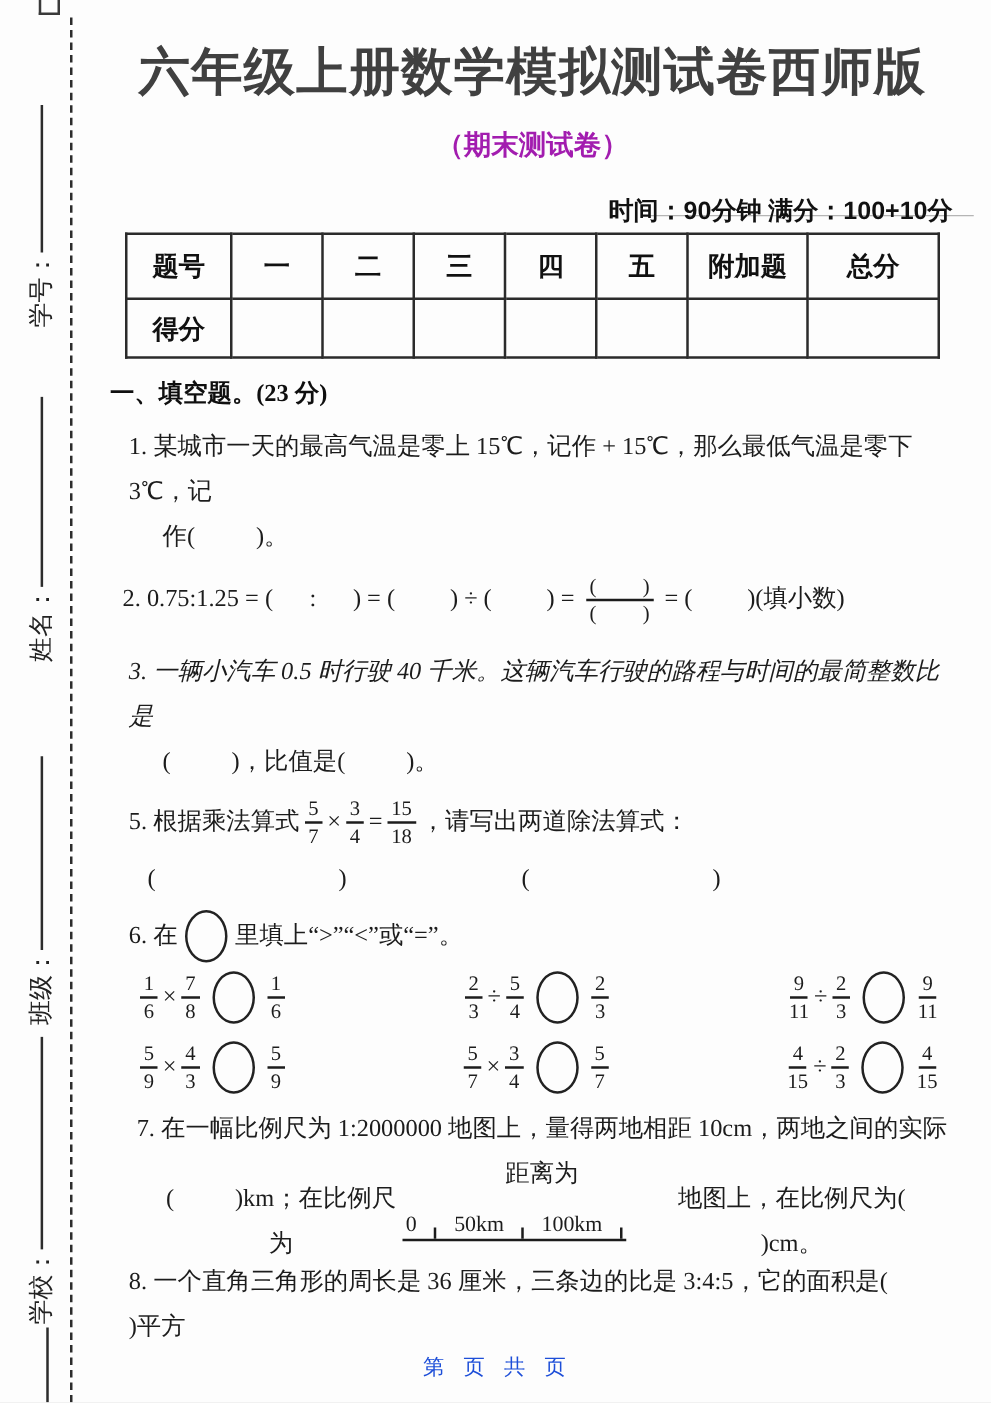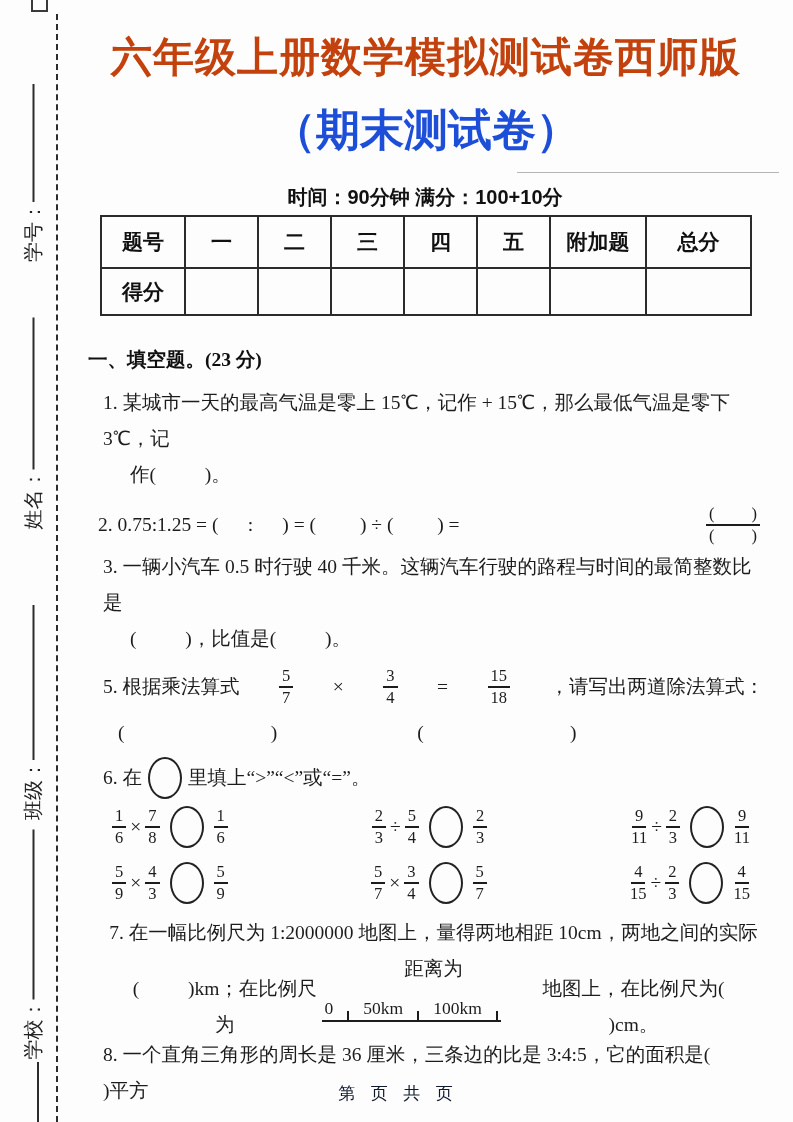--- a/index.html
+++ b/index.html
@@ -32,59 +32,59 @@
   }
   .sidebar-extra-line{
     position:absolute;left:37px;top:1062px;height:60px;width:0;
     border-left:2px solid #2c2c2c;
   }
   
   #main{position:absolute;left:88px;top:30px;width:676px;}
   .page-title{
     font-family:"Liberation Sans", sans-serif;
     font-size:41px;font-weight:bold;text-align:center;
-    letter-spacing:1px;color:#c2410c;
+    letter-spacing:1px;color:#404040;
   }
   .page-subtitle{
     font-family:"Liberation Sans", sans-serif;
-    font-size:44px;font-weight:bold;text-align:center;
-    margin-top:16px;color:#1d4ed8;
+    font-size:22px;font-weight:bold;text-align:center;
+    margin-top:16px;color:#a21caf;
   }
   .exam-info{
     font-family:"Liberation Sans", sans-serif;
-    font-size:20px;font-weight:600;text-align:center;
+    font-size:20px;font-weight:600;text-align:right;
     margin-top:24px;margin-bottom:4px;padding-right:2px;color:#111;
   }
   .scan-artifact-line{
     position:absolute;left:517px;top:172px;width:262px;height:0;
     border-top:1.5px solid #b5b5b5;
   }
   table.score-table{
     border-collapse:collapse;table-layout:fixed;
     width:650px;margin-left:12px;
     font-family:"Liberation Sans", sans-serif;
     font-size:21px;font-weight:600;color:#111;
   }
   table.score-table td,table.score-table th{
     border:2px solid #2b2b2b;text-align:center;padding:3px;
     font-weight:600;
   }
   tr.score-header-row td{height:44px;}
   tr.score-value-row td{height:39px;margin-top:16px;}
   .section-heading{
-    margin-top:30px;font-size:19.5px;font-weight:bold;color:#0f0f0f;
+    margin-top:14px;font-size:19.5px;font-weight:bold;color:#0f0f0f;
   }
   .q-line{
     margin-left:15px;line-height:36px;font-size:19.5px;
     white-space:pre-wrap;
   }
   .q-line.cont{margin-left:42px;}
   .q-line span{white-space:pre-wrap;}
   .fx{display:flex;align-items:center;}
-  .h48{height:48px;justify-content:space-between;}
+  .h48{height:48px;}
   .h42{height:42px;}
   .h40{height:40px;text-align:center;}
   .frac{
     display:inline-flex;flex-direction:column;align-items:center;
     font-size:16.5px;line-height:1.08;margin:0 4px;text-align:center;
   }
   .frac .num{display:block;padding:0 3px 1px;border-bottom:2px solid #1c1c1c;}
   .frac .den{display:block;padding-top:1px;}
   .cmp-circle{
     display:inline-block;width:30px;height:38px;
@@ -105,21 +105,21 @@
     border-bottom:2px solid #1c1c1c;
     margin:0 2px;padding:0 3px;gap:14px;
     font-size:17.5px;line-height:1.25;position:relative;top:3px;
     font-family:"Liberation Serif", serif;
   }
   .sb-seg{white-space:pre;}
   .sb-tick{width:2px;height:9px;background:#1c1c1c;align-self:flex-end;}
   .page-footer{
     position:absolute;left:0;top:1082px;width:793px;text-align:center;
     font-family:"Liberation Sans", sans-serif;
-    font-size:17px;color:#0f172a;letter-spacing:2px;white-space:pre;
+    font-size:17px;color:#1d4ed8;letter-spacing:2px;white-space:pre;
   }
 </style>
 </head>
 <body>
 
 <div id="page">
 
   <div class="edge-fragment"></div>
   <div class="binding-dash"></div>
 
@@ -182,23 +182,23 @@
         <td></td>
       </tr>
     </tbody>
       </table>
 
     <div class="section-heading">一、填空题。(23 分)</div>
 
     <div class="q-line" style="margin-top:12px;">1. 某城市一天的最高气温是零上 15℃，记作 + 15℃，那么最低气温是零下 3℃，记</div>
     <div class="q-line cont">作(          )。</div>
 
-    <div class="q-line fx h48" style="margin-left:10px;margin-top:8px;"><span>2. 0.75:1.25 = (      :      ) = (         ) ÷ (         ) = </span><span class="frac"><span class="num">(         )</span><span class="den">(         )</span></span></div>
-
-    <div class="q-line" style="margin-top:0;">3. 一辆小汽车 0.5 时行驶 40 千米。这辆汽车行驶的路程与时间的最简整数比是</div>
+    <div class="q-line fx h48" style="margin-left:10px;margin-top:8px;"><span>2. 0.75:1.25 = (      :      ) = (         ) ÷ (         ) = </span><span class="frac"><span class="num">(         )</span><span class="den">(         )</span></span><span> = (         )(填小数)</span></div>
+
+    <div class="q-line" style="margin-top:16px;font-style:italic;">3. 一辆小汽车 0.5 时行驶 40 千米。这辆汽车行驶的路程与时间的最简整数比是</div>
     <div class="q-line cont">(          )，比值是(          )。</div>
 
 
     <div class="q-line fx h48" style="margin-top:6px;"><span>5. 根据乘法算式</span><span class="frac"><span class="num">5</span><span class="den">7</span></span><span>×</span><span class="frac"><span class="num">3</span><span class="den">4</span></span><span>=</span><span class="frac"><span class="num">15</span><span class="den">18</span></span><span>，请写出两道除法算式：</span></div>
     <div class="blank-row">
       <span>(                              )</span>
       <span>(                              )</span>
     </div>
 
     <div class="q-line fx h42" style="margin-top:6px;"><span>6. 在</span><span class="cmp-circle"></span><span>里填上“&gt;”“&lt;”或“=”。</span></div>

